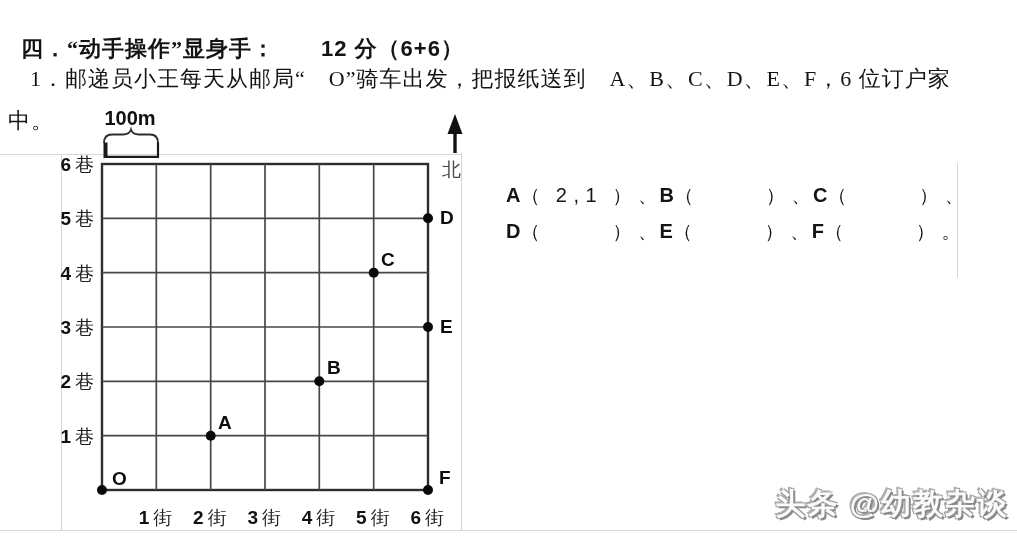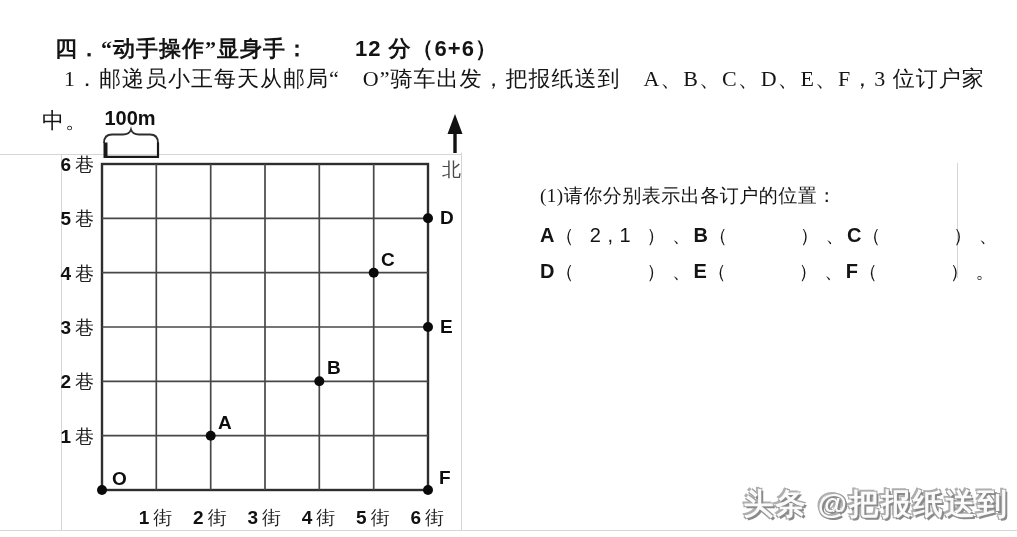--- a/index.html
+++ b/index.html
@@ -1,20 +1,20 @@
 <!DOCTYPE html>
 <html><head>
 <meta charset="utf-8">
 <style>
   html,body{margin:0;padding:0;}
   body{
     width:1017px;height:537px;background:#ffffff;position:relative;overflow:hidden;
     font-family:"Liberation Serif","DejaVu Serif",serif;color:#141414;
   }
-  .abs{position:absolute;margin-left:34px;}
+  .abs{position:absolute;}
   
   .title-line{left:8px;top:8px;font-size:22px;font-weight:600;letter-spacing:1px;white-space:pre;}
   .title-score{font-family:"Liberation Sans","DejaVu Sans",sans-serif;font-weight:600;margin-left:46px;letter-spacing:1px;}
   .q-line1{left:30px;top:64px;font-size:22px;letter-spacing:1px;white-space:pre;}
   .q-line2{left:8px;top:106px;font-size:22px;letter-spacing:1px;white-space:pre;}
   
   .right-panel{left:506px;top:183px;width:480px;font-size:19px;}
   .prompt{letter-spacing:0.5px;margin-bottom:14px;}
   .ans-line{height:36px;letter-spacing:0.5px;}
   .pt-label{font-family:"Liberation Sans","DejaVu Sans",sans-serif;font-weight:bold;font-size:20px;}
@@ -127,28 +127,27 @@
     <text class="pt-name" x="440" y="333">E</text>
     <circle class="pt-dot" cx="428" cy="490" r="5"></circle>
     <text class="pt-name" x="439" y="484">F</text>
   </g>
 </svg>
 
 <div class="abs title-line">
   <span>四．“动手操作”显身手：</span><span class="title-score">12 分（6+6）</span>
 </div>
 
-<div class="abs q-line1">1．邮递员小王每天从邮局“　O”骑车出发，把报纸送到　A、B、C、D、E、F，3 位订户家</div>
+<div class="abs q-line1">1．邮递员小王每天从邮局“　O”骑车出发，把报纸送到　A、B、C、D、E、F，6 位订户家</div>
 <div class="abs q-line2">中。</div>
 
 <div class="abs right-panel">
-  <div class="prompt">(1)请你分别表示出各订户的位置：</div>
 
   <div class="ans-line">
     <span class="ans-entry"><span class="pt-label">A</span><span class="paren">（</span><span class="ans-val"> 2 , 1 </span><span class="paren">）</span><span class="sep">、</span></span><span class="ans-entry"><span class="pt-label">B</span><span class="paren">（</span><span class="ans-val"></span><span class="paren">）</span><span class="sep">、</span></span><span class="ans-entry"><span class="pt-label">C</span><span class="paren">（</span><span class="ans-val"></span><span class="paren">）</span><span class="sep">、</span></span>
   </div>
 
   <div class="ans-line">
     <span class="ans-entry"><span class="pt-label">D</span><span class="paren">（</span><span class="ans-val"></span><span class="paren">）</span><span class="sep">、</span></span><span class="ans-entry"><span class="pt-label">E</span><span class="paren">（</span><span class="ans-val"></span><span class="paren">）</span><span class="sep">、</span></span><span class="ans-entry"><span class="pt-label">F</span><span class="paren">（</span><span class="ans-val"></span><span class="paren">）</span><span class="sep">。</span></span>
   </div>
 </div>
 
-<div class="abs watermark">头条 @把报纸送到</div>
+<div class="abs watermark">头条 @幼教杂谈</div>
 
 </body></html>

